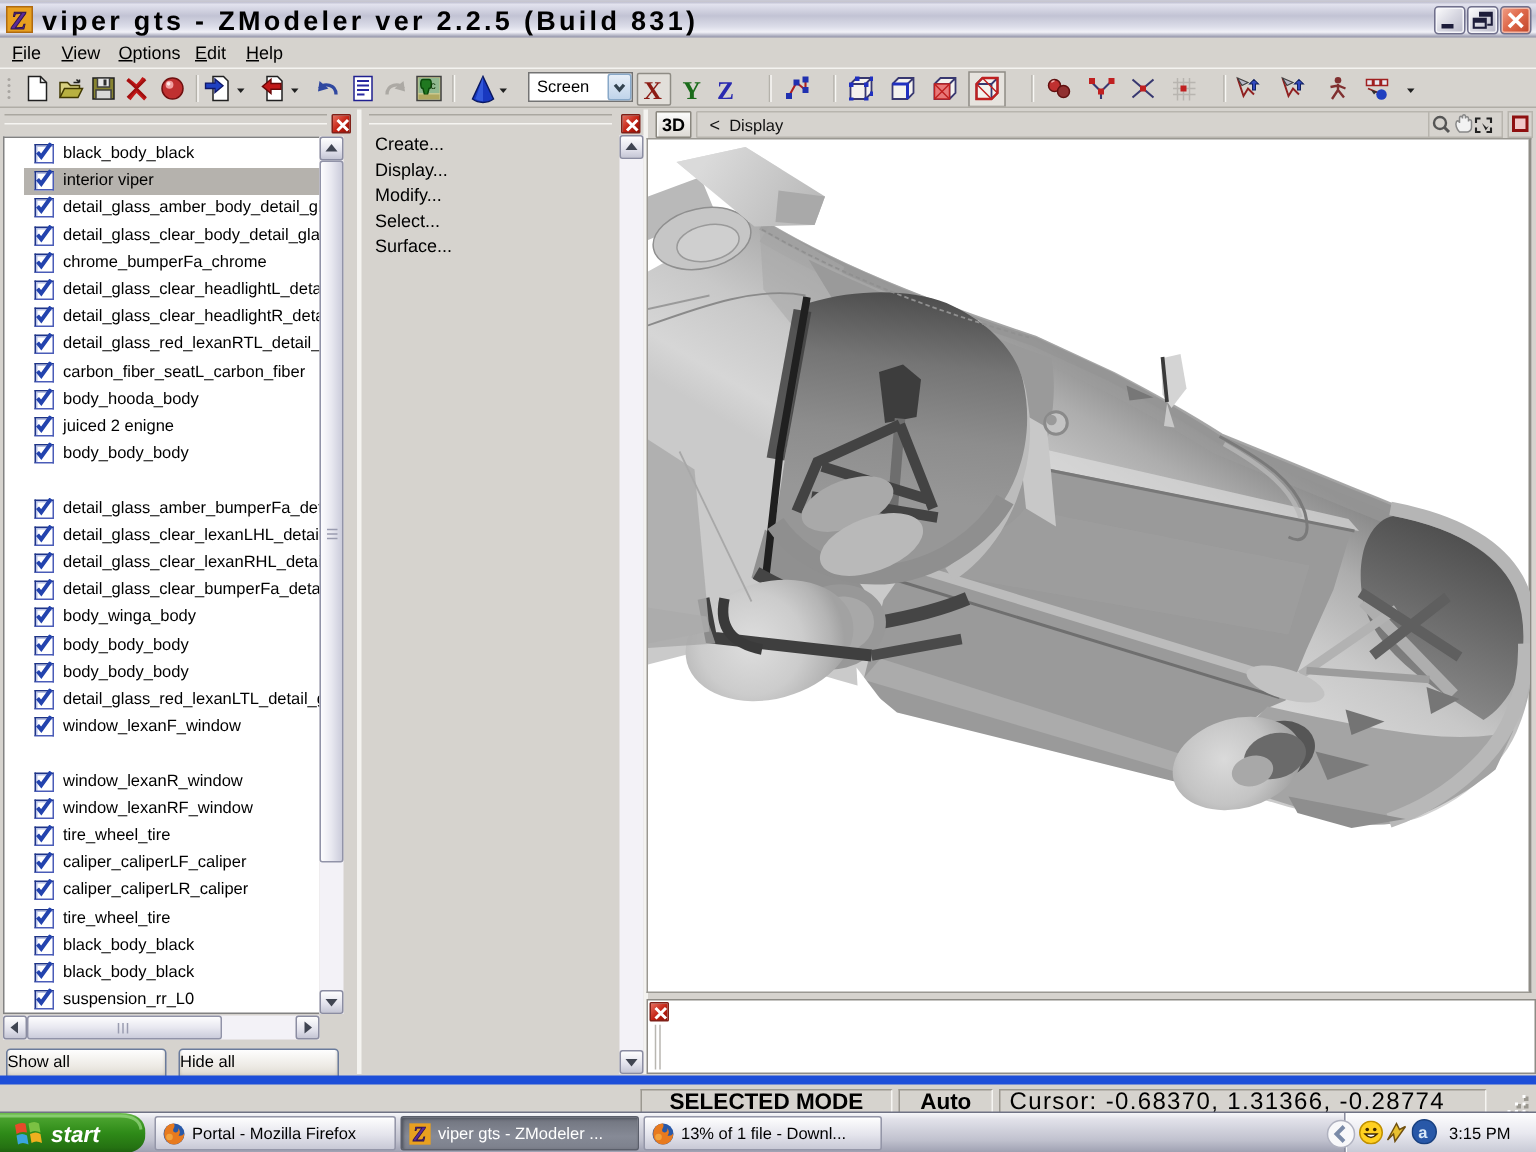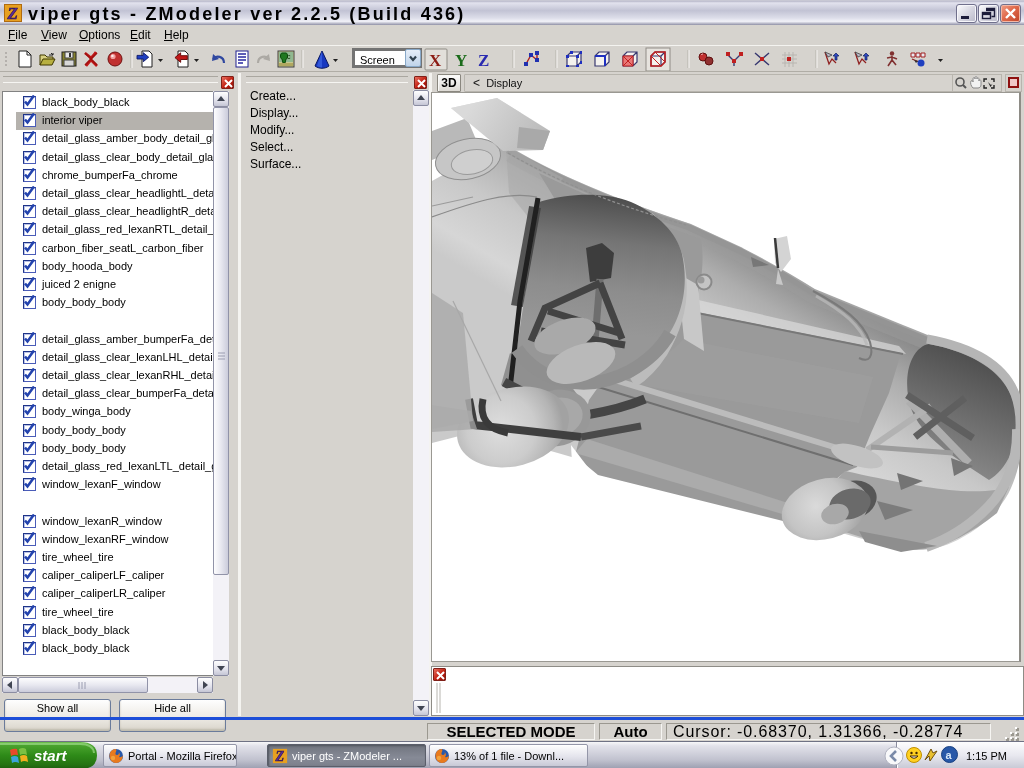--- a/index.html
+++ b/index.html
@@ -24,49 +24,49 @@
 .lrow{position:absolute;left:0;width:210px;height:18px;font-size:11px;color:#000;white-space:nowrap}
 .lrow .cb{position:absolute;left:20px;top:2px;width:13px;height:13px;background:#fff;border:1px solid #4a5cb8;border-top-color:#1e3488;border-left-color:#1e3488;box-shadow:inset 1px 1px 0 #b8c2e8}
 .lrow .tx{position:absolute;left:39px;top:2px}
 .lrow.sel .bg{position:absolute;left:13px;top:0;width:198px;height:18px;background:#b5b2ad}
 
 .sb{background:#f3f2f7}
 .sbtn{position:absolute;background:linear-gradient(#fefefe,#e2e2ec 60%,#c5c6d5);border:1px solid #8b8da2;border-radius:2px}
 .sthumb{position:absolute;background:linear-gradient(90deg,#fdfdfe,#e8e8f0 50%,#cbccdb);border:1px solid #9193a8;border-radius:2px}
 .sthumb.h{background:linear-gradient(#fdfdfe,#e8e8f0 50%,#cbccdb)}
 
-.xpbtn{position:absolute;height:33px;font-size:11px;color:#000;text-align:center;line-height:16px;background:linear-gradient(#fefefe,#ece9e3 60%,#d8d4ca);border:1px solid #6a7b9b;border-radius:3px;box-shadow:inset 0 -2px 2px #c0bcae}
+.xpbtn{position:absolute;height:21px;font-size:11px;color:#000;line-height:16px;background:linear-gradient(#fefefe,#ece9e3 60%,#d8d4ca);border:1px solid #6a7b9b;border-radius:3px;box-shadow:inset 0 -2px 2px #c0bcae}
 
 #midpanel{left:237px;top:72px;width:194px;height:645px;font-size:12px}
 #midpanel .item{position:absolute;left:13px}
 
 #vheader{left:431px;top:72px;width:593px;height:20px}
 #vp3d{left:437px;top:74px;width:24px;height:18px;background:linear-gradient(#fcfcfc,#dddad4);border:1px solid #8a877f;border-radius:1px;font-size:12px;font-weight:bold;text-align:center;line-height:16px;box-shadow:1px 1px 0 #f8f8f6 inset}
 #vpbc{left:464px;top:74px;width:492px;height:18px;border:1px solid #b8b5ae;border-radius:1px;font-size:11px;color:#111;line-height:16px;padding-left:8px;background:#d6d3ce}
 #canvas{left:431px;top:92px;width:590px;height:570px;background:#fff;border:1px solid #9a9892;border-right:2px solid #8e8c86}
 #logstrip{left:431px;top:666px;width:593px;height:50px;background:#fff;border:1px solid #8e8c86}
 
-#statusbar{left:0;top:717px;width:1024px;height:20px;border-top:3px solid #1d4ed8}
+#statusbar{left:0;top:717px;width:1024px;height:20px;border-top:6px solid #1d4ed8}
 .spanel{position:absolute;top:3px;height:17px;border:1px solid;border-color:#9b9890 #f6f5f2 #f6f5f2 #9b9890;font-size:15px;line-height:15px}
 
 #taskbar{left:0;top:741px;width:1024px;height:27px;background:linear-gradient(#f7f7f9,#e2e2ea 15%,#c0c1ce 70%,#9fa1b2);border-top:1px solid #6f7284}
 .tbtn{position:absolute;top:2px;height:23px;border-radius:2px;font-size:11px;color:#000;border:1px solid #9496a8;background:linear-gradient(#fefefe,#e4e4ec 55%,#c8c9d6);box-shadow:inset 0 1px 0 #fff;white-space:nowrap;overflow:hidden}
 .tbtn.pressed{background:linear-gradient(#70747e,#868a96 60%,#7c808c);color:#fff;border-color:#5a5e6a;box-shadow:inset 1px 1px 2px #50545e}
 .tbtn .ticon{position:absolute;left:4px;top:3px;width:16px;height:16px}
 .tbtn .ttxt{position:absolute;left:24px;top:5px}
 </style></head><body>
 <div id="page">
 
 <div class="abs" id="title">
  <svg class="abs" style="left:4px;top:3px" width="18" height="18" viewBox="0 0 18 18">
   <rect x="0" y="0" width="18" height="18" fill="#b06a10"></rect>
   <rect x="1" y="1" width="16" height="16" fill="#e8a020"></rect>
   <text x="3.4" y="15" font-family="Liberation Serif,serif" font-size="17" font-weight="bold" font-style="italic" fill="#5a2a9a" stroke="#281048" stroke-width="0.6">Z</text>
  </svg>
- <span class="abs txt">viper gts - ZModeler ver 2.2.5 (Build 436)</span>
+ <span class="abs txt">viper gts - ZModeler ver 2.2.5 (Build 831)</span>
  <div class="abs wbtn" style="left:956px"><svg width="19" height="17">
           <rect x="4" y="11" width="8" height="3" fill="#1c1c3a"></rect>
         </svg></div>
  <div class="abs wbtn" style="left:978px"><svg width="19" height="17">
           <path d="M7 3.5 h8.5 v8 h-3" fill="none" stroke="#1c1c3a" stroke-width="1.4"></path>
           <path d="M7 3.5 h8.5 v2.6 h-8.5 Z" fill="#1c1c3a"></path>
           <rect x="3.5" y="7.5" width="8" height="6" fill="none" stroke="#1c1c3a" stroke-width="1.4"></rect>
           <path d="M3.5 7.5 h8 v2.6 h-8 Z" fill="#1c1c3a"></path>
         </svg></div>
  <div class="abs wbtn close" style="left:1000px"><svg width="19" height="17">
@@ -237,21 +237,21 @@
 <g transform="translate(910,5)">
             <path d="M1 2 h4 v4 h-4 Z M6 2 h4 v4 h-4 Z M11 2 h4 v4 h-4 Z" fill="#e8e8f0" stroke="#a02020" stroke-width="1"></path>
             <path d="M2 8 L14 13" stroke="#902020" stroke-width="1.2"></path>
             <circle cx="11" cy="12" r="3.5" fill="#2040c0"></circle>
             <path d="M4 9 l4 1 l-2 2 Z" fill="#303030"></path>
           </g>
 <path d="M938 13 l5 0 l-2.5 3 Z" fill="#202020"></path>
         </g>
  </svg>
 
- <div class="abs" style="left:352px;top:2px;width:70px;height:20px;background:#fff;border:3px solid #737373;font-size:11px;line-height:18px;padding-left:5px">Screen</div>
+ <div class="abs" style="left:352px;top:2px;width:70px;height:20px;background:#fff;border:1px solid #737373;font-size:11px;line-height:18px;padding-left:5px">Screen</div>
  <div class="abs" style="left:405px;top:3px;width:16px;height:18px;background:linear-gradient(#e6eef8,#c0d4ea);border:1px solid #88a8c8;border-radius:2px">
    <svg width="14" height="16">
           <path d="M4 6.5 L7 10 L10 6.5" fill="none" stroke="#33434f" stroke-width="2.2"></path>
         </svg></div>
 </div>
 
 <div class="abs" id="leftpanel">
  <div class="abs griplines" style="left:3px;top:4px;width:215px"></div>
  <div class="abs redx" style="left:221px;top:4px">
         <svg width="11" height="11">
@@ -484,20 +484,28 @@
           </span>
           <span class="tx">black_body_black</span>
         </div>
 <div class="lrow" style="top:548px">
           <span class="cb">
             <svg width="13" height="13" viewBox="0 0 13 13" style="position:absolute;left:-2px;top:-2px">
               <path d="M3 6.5 L5.5 9.5 L12 0.5" stroke="#2343ae" stroke-width="2.6" fill="none"></path>
             </svg>
           </span>
           <span class="tx">black_body_black</span>
+        </div>
+<div class="lrow" style="top:566px">
+          <span class="cb">
+            <svg width="13" height="13" viewBox="0 0 13 13" style="position:absolute;left:-2px;top:-2px">
+              <path d="M3 6.5 L5.5 9.5 L12 0.5" stroke="#2343ae" stroke-width="2.6" fill="none"></path>
+            </svg>
+          </span>
+          <span class="tx">suspension_rr_L0</span>
         </div>
 </div>
 
  <div class="abs sb" style="left:213px;top:19px;width:16px;height:585px">
   <div class="sbtn" style="left:0;top:0;width:16px;height:16px"><svg width="14" height="14">
             <path d="M7 4 L11 9 L3 9 Z" fill="#404552"></path>
           </svg></div>
   <div class="sbtn" style="left:0;top:569px;width:16px;height:16px"><svg width="14" height="14">
             <path d="M7 10 L11 5 L3 5 Z" fill="#404552"></path>
           </svg></div>
@@ -743,21 +751,21 @@
   <path d="M0 0 H80 Q97 0 97 13.5 Q97 27 80 27 H0 Z" fill="url(#sg)"></path>
   <path d="M0 2 H80 Q93 2 94 11" fill="none" stroke="#9ad884" stroke-width="2" opacity="0.7"></path>
   <g transform="translate(10,5)">
           <path d="M0 3 Q4 1 7 2 L8 8 Q4 7 1 9 Z" fill="#e84a2a"></path>
           <path d="M9 2 Q13 0 16 2 L17 8 Q13 6 10 8 Z" fill="#7bc143"></path>
           <path d="M1 10 Q5 8 8 10 L9 16 Q5 14 2 16 Z" fill="#3aa5dc"></path>
           <path d="M10 9 Q14 7 17 9 L18 15 Q14 13 11 15 Z" fill="#f0b01f"></path>
         </g>
   <text x="34" y="19" font-family="Liberation Sans, sans-serif" font-size="15" font-weight="bold" font-style="italic" fill="#fff">start</text>
  </svg>
- <div class="tbtn" style="left:103px;width:134px">
+ <div class="tbtn" style="left:103px;width:161px">
         <span class="ticon"><svg width="16" height="16" viewBox="0 0 16 16">
             <circle cx="8" cy="8" r="7" fill="#2858a8"></circle>
             <path d="M8 1 C4 1 1.5 4 1.5 8 C1.5 12 4.5 15 8 15 C12 15 15 11.5 14.8 7.5 C14 9 12.5 9.5 11 9 C12.5 7.5 12 5 10.5 4 C11.5 5.5 10.5 7 9 7 C7.5 7 7 5.5 7.8 4.2 C8.5 3 8.5 2 8 1 Z" fill="#e87a1e"></path>
             <circle cx="5" cy="10" r="2.2" fill="#f2a23c"></circle>
           </svg></span>
         <span class="ttxt">Portal - Mozilla Firefox</span>
       </div>
  <div class="tbtn pressed" style="left:267px;width:159px">
         <span class="ticon"><svg width="16" height="16" viewBox="0 0 18 18">
             <rect x="1" y="1" width="16" height="16" fill="#e8a020"></rect>
@@ -786,14 +794,14 @@
         <path d="M4 9 Q8 13.5 12 9 Z" fill="#fff" stroke="#402800"></path>
       </svg>
  <svg class="abs" style="left:923px;top:5px" width="16" height="16">
         <path d="M2 13 L8 2 L10 6 L14 4 L7 14 L6 9 Z" fill="#e8c030" stroke="#705010" stroke-width="1"></path>
       </svg>
  <svg class="abs" style="left:941px;top:4px" width="17" height="17">
         <circle cx="8.5" cy="8.5" r="8" fill="#2858a8"></circle>
         <circle cx="8.5" cy="8.5" r="8" fill="none" stroke="#184080"></circle>
         <text x="4.5" y="12.5" font-size="11" font-weight="bold" fill="#d8e8f8" font-family="Liberation Sans,sans-serif">a</text>
       </svg>
- <span class="abs" style="left:966px;top:8px;font-size:11px;color:#000">1:15 PM</span>
+ <span class="abs" style="left:966px;top:8px;font-size:11px;color:#000">3:15 PM</span>
 </div>
 </div>
 </body></html>

